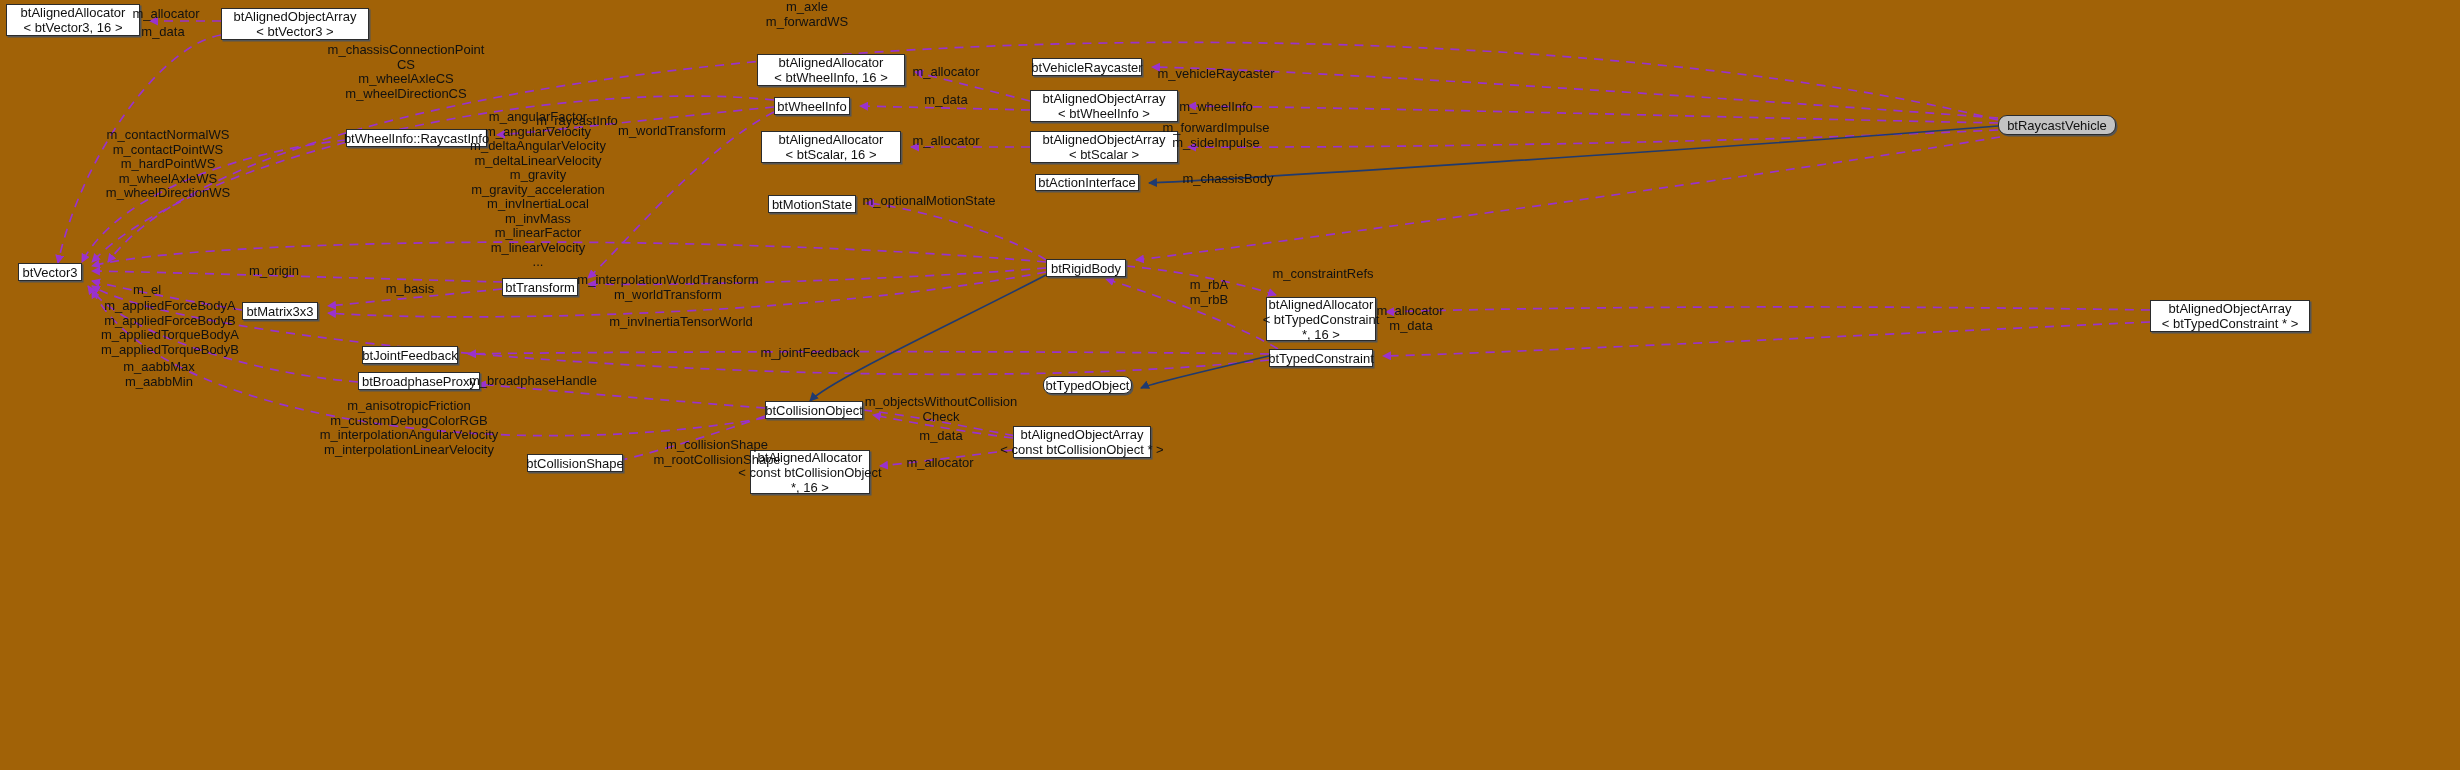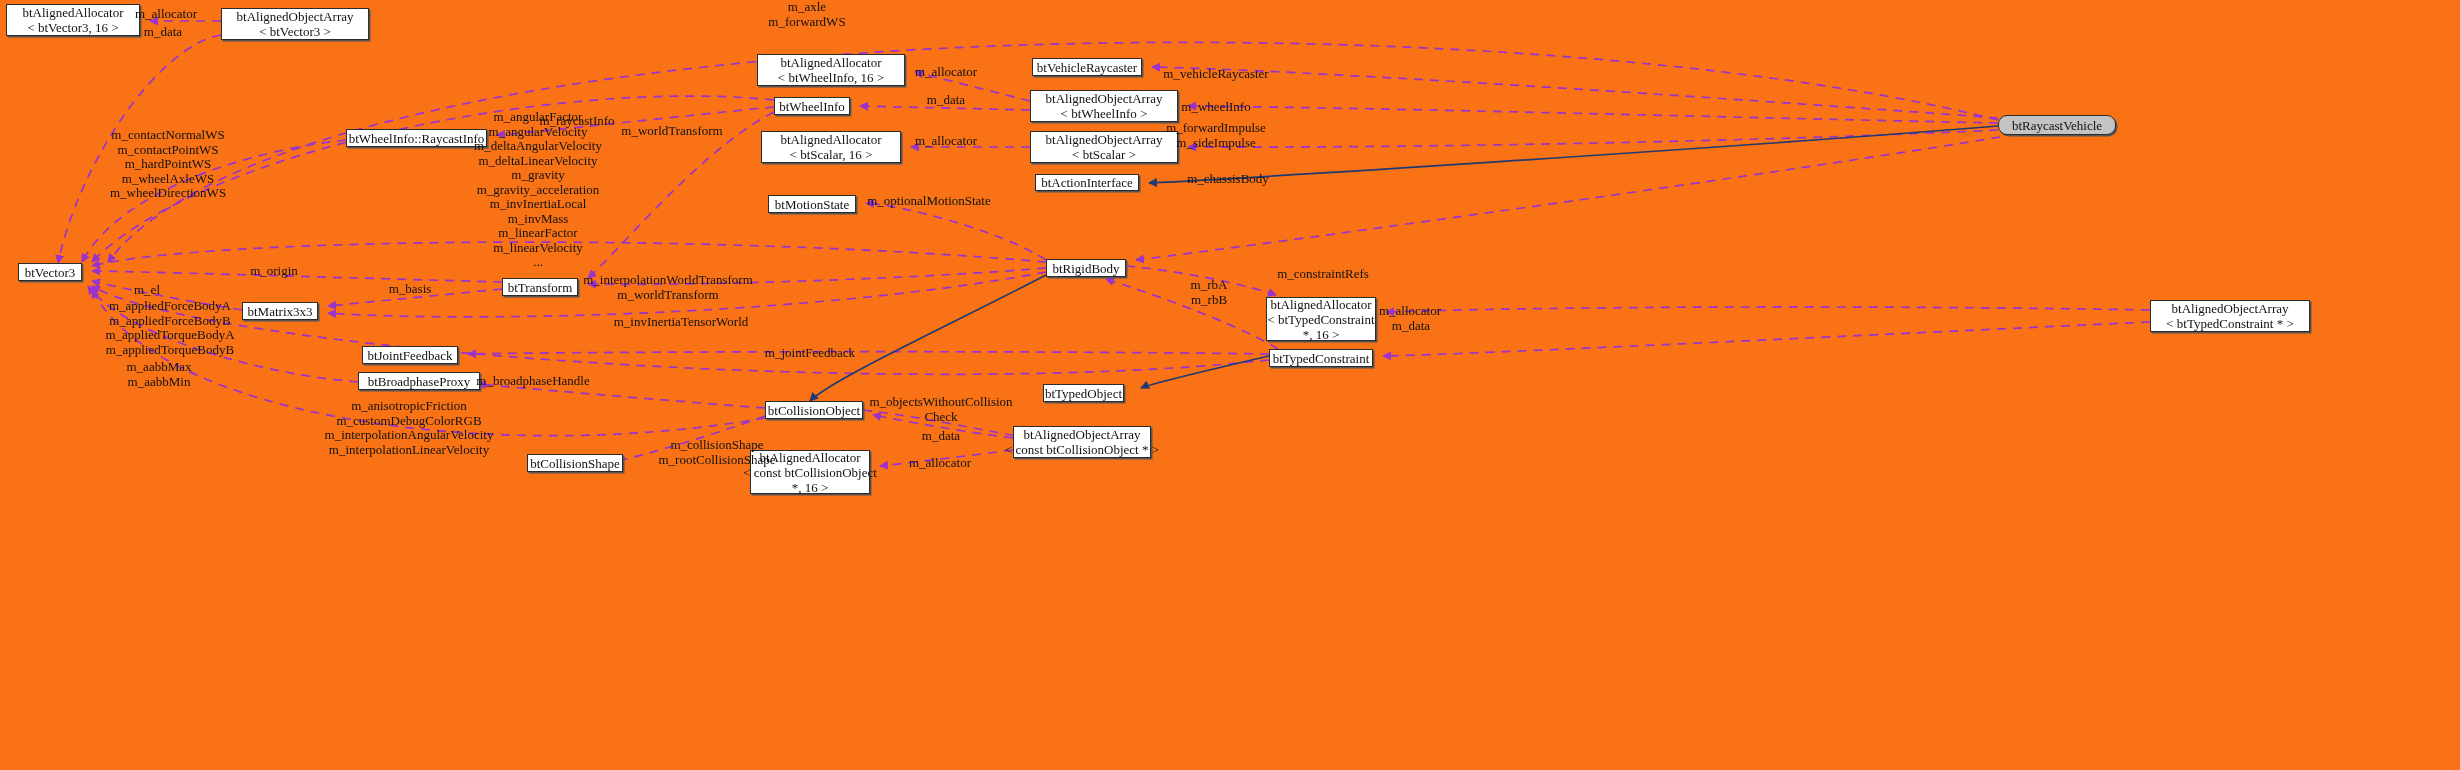--- a/index.html
+++ b/index.html
@@ -1,17 +1,17 @@
 <!DOCTYPE html>
 <html><head>
 <meta charset="utf-8">
 <style>
   html,body{margin:0;padding:0;background:#ffffff;}
   body{font-family:"Liberation Sans",sans-serif;}
-  #canvas{position:relative;width:2460px;height:770px;background:#f97316;overflow:hidden;font-family:Liberation Serif, serif;}
+  #canvas{position:relative;width:2460px;height:770px;background:#a16207;overflow:hidden;}
   svg#wires{position:absolute;left:0;top:0;width:2460px;height:770px;}
   .node{position:absolute;box-sizing:border-box;border:1px solid #2b2b2b;background:#ffffff;
         display:flex;align-items:center;justify-content:center;text-align:center;
         font-size:13px;line-height:15px;color:#111;white-space:pre;
         box-shadow:1.5px 1.5px 0 0 #555;}
   .node.highlight{background:#c3c3c3;}
   .edge-label{position:absolute;font-size:13px;line-height:14.5px;color:#111;
         text-align:center;white-space:pre;transform:translate(-50%,-50%);}
 </style>
 </head>
@@ -130,33 +130,37 @@
   <div class="node" style="left: 502px; top: 278px; width: 76px; height: 18px;">btTransform</div>
   <div class="node" style="left: 1266px; top: 297px; width: 110px; height: 44px;">btAlignedAllocator
 &lt; btTypedConstraint
 *, 16 &gt;</div>
   <div class="node" style="left: 2150px; top: 300px; width: 160px; height: 32px;">btAlignedObjectArray
 &lt; btTypedConstraint * &gt;</div>
   <div class="node" style="left: 242px; top: 302px; width: 76px; height: 18px;">btMatrix3x3</div>
   <div class="node" style="left: 362px; top: 346px; width: 96px; height: 18px;">btJointFeedback</div>
   <div class="node" style="left: 1269px; top: 349px; width: 104px; height: 18px;">btTypedConstraint</div>
   <div class="node" style="left: 358px; top: 372px; width: 122px; height: 18px;">btBroadphaseProxy</div>
-  <div class="node" style="left: 1043px; top: 384px; width: 81px; height: 18px;">btTypedObject</div>
+  <div class="node" style="left: 1043px; top: 376px; width: 89px; height: 18px; border-radius: 8px;">btTypedObject</div>
   <div class="node" style="left: 765px; top: 401px; width: 98px; height: 18px;">btCollisionObject</div>
   <div class="node" style="left: 1013px; top: 426px; width: 138px; height: 32px;">btAlignedObjectArray
 &lt; const btCollisionObject * &gt;</div>
   <div class="node" style="left: 495px; top: 454px; width: 96px; height: 18px; margin-left: 32px;">btCollisionShape</div>
   <div class="node" style="left: 750px; top: 450px; width: 120px; height: 44px;">btAlignedAllocator
 &lt; const btCollisionObject
 *, 16 &gt;</div>
 
   <div class="edge-label" style="left: 166px; top: 14px;">m_allocator</div>
   <div class="edge-label" style="left: 163px; top: 32px;">m_data</div>
   <div class="edge-label" style="left: 807px; top: 14px;">m_axle
 m_forwardWS</div>
+  <div class="edge-label" style="left: 406px; top: 72px;">m_chassisConnectionPoint
+CS
+m_wheelAxleCS
+m_wheelDirectionCS</div>
   <div class="edge-label" style="left: 946px; top: 72px;">m_allocator</div>
   <div class="edge-label" style="left: 1216px; top: 74px;">m_vehicleRaycaster</div>
   <div class="edge-label" style="left: 946px; top: 100px;">m_data</div>
   <div class="edge-label" style="left: 1216px; top: 107px;">m_wheelInfo</div>
   <div class="edge-label" style="left: 545px; top: 121px; margin-left: 32px;">m_raycastInfo</div>
   <div class="edge-label" style="left: 672px; top: 131px;">m_worldTransform</div>
   <div class="edge-label" style="left: 946px; top: 141px;">m_allocator</div>
   <div class="edge-label" style="left: 1216px; top: 135px;">m_forwardImpulse
 m_sideImpulse</div>
   <div class="edge-label" style="left: 538px; top: 190px;">m_angularFactor

